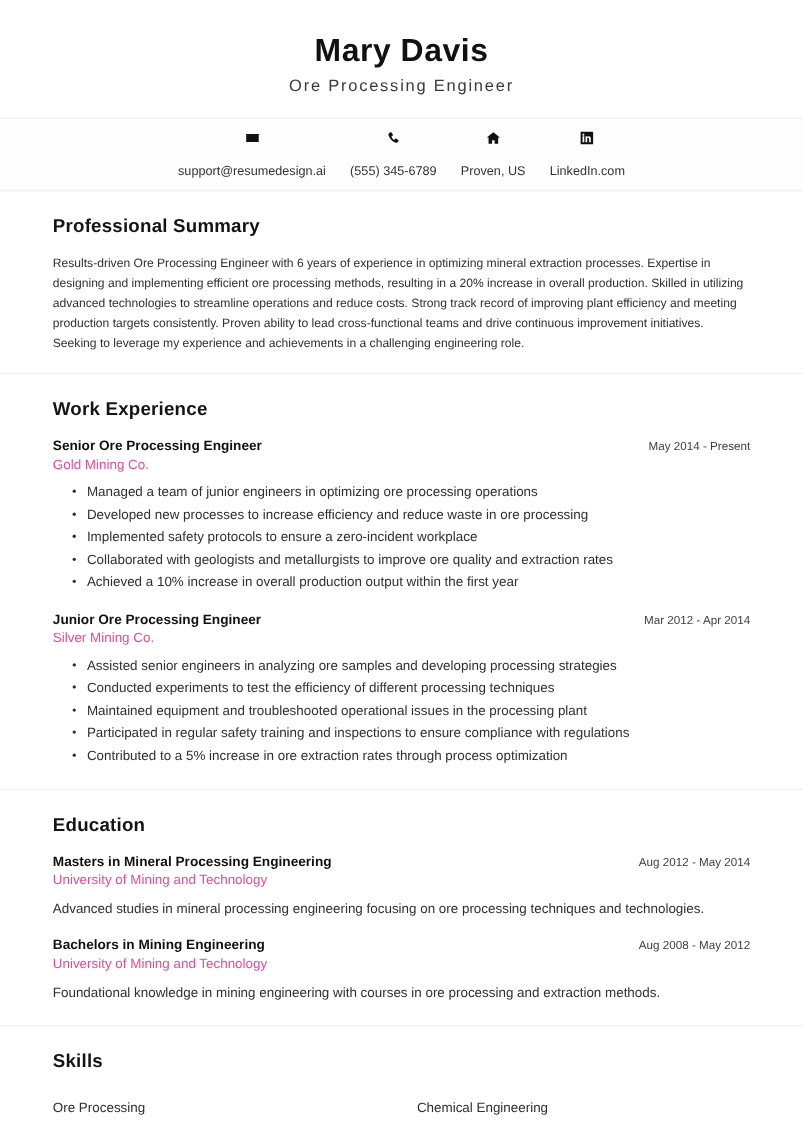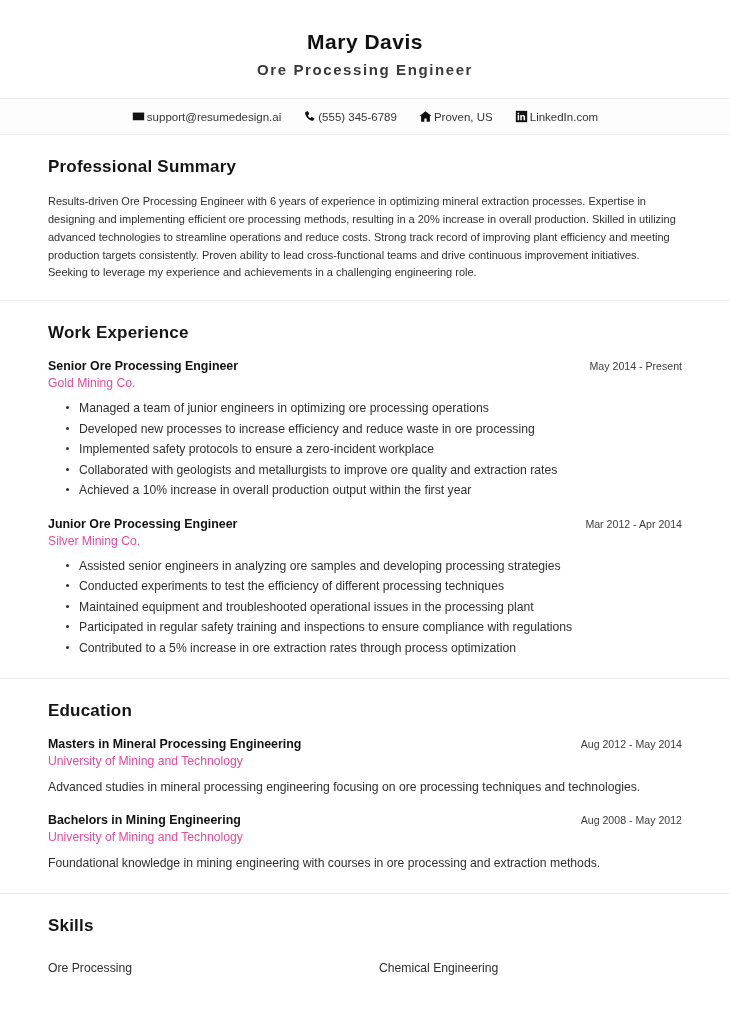--- a/index.html
+++ b/index.html
@@ -19,53 +19,54 @@
     background: #ffffff;
     position: relative;
   }
 
   
   .header {
     text-align: center;
     padding: 30px 40px 20px 40px;
   }
   .name {
-    font-size: 21px;
+    font-size: 29px;
     font-weight: bold;
     letter-spacing: 0.5px;
     color: #111111;
     line-height: 1.15;
   }
   .job-title {
     margin-top: 7px;
     font-size: 15px;
-    font-weight: 700;
+    font-weight: 400;
     letter-spacing: 1.6px;
     color: #3a3a3a;
   }
 
   
   .contact-bar {
     border-top: 1px solid #ececec;
     border-bottom: 1px solid #ececec;
     background: #fdfdfd;
     padding: 11px 40px;
     display: flex;
     justify-content: center;
     align-items: center;
     gap: 22px;
     flex-wrap: wrap;
   }
   .contact-item {
     display: flex;
     align-items: center;
-    gap: 2px;
+    gap: 18px;
     font-size: 11.5px;
     color: #333333;
     white-space: nowrap;
+    flex-direction: column;
   }
   .contact-item .ico {
     display: inline-flex;
     align-items: center;
     justify-content: center;
     width: 13px;
     height: 13px;
     color: #111111;
     flex: 0 0 auto;
   }

